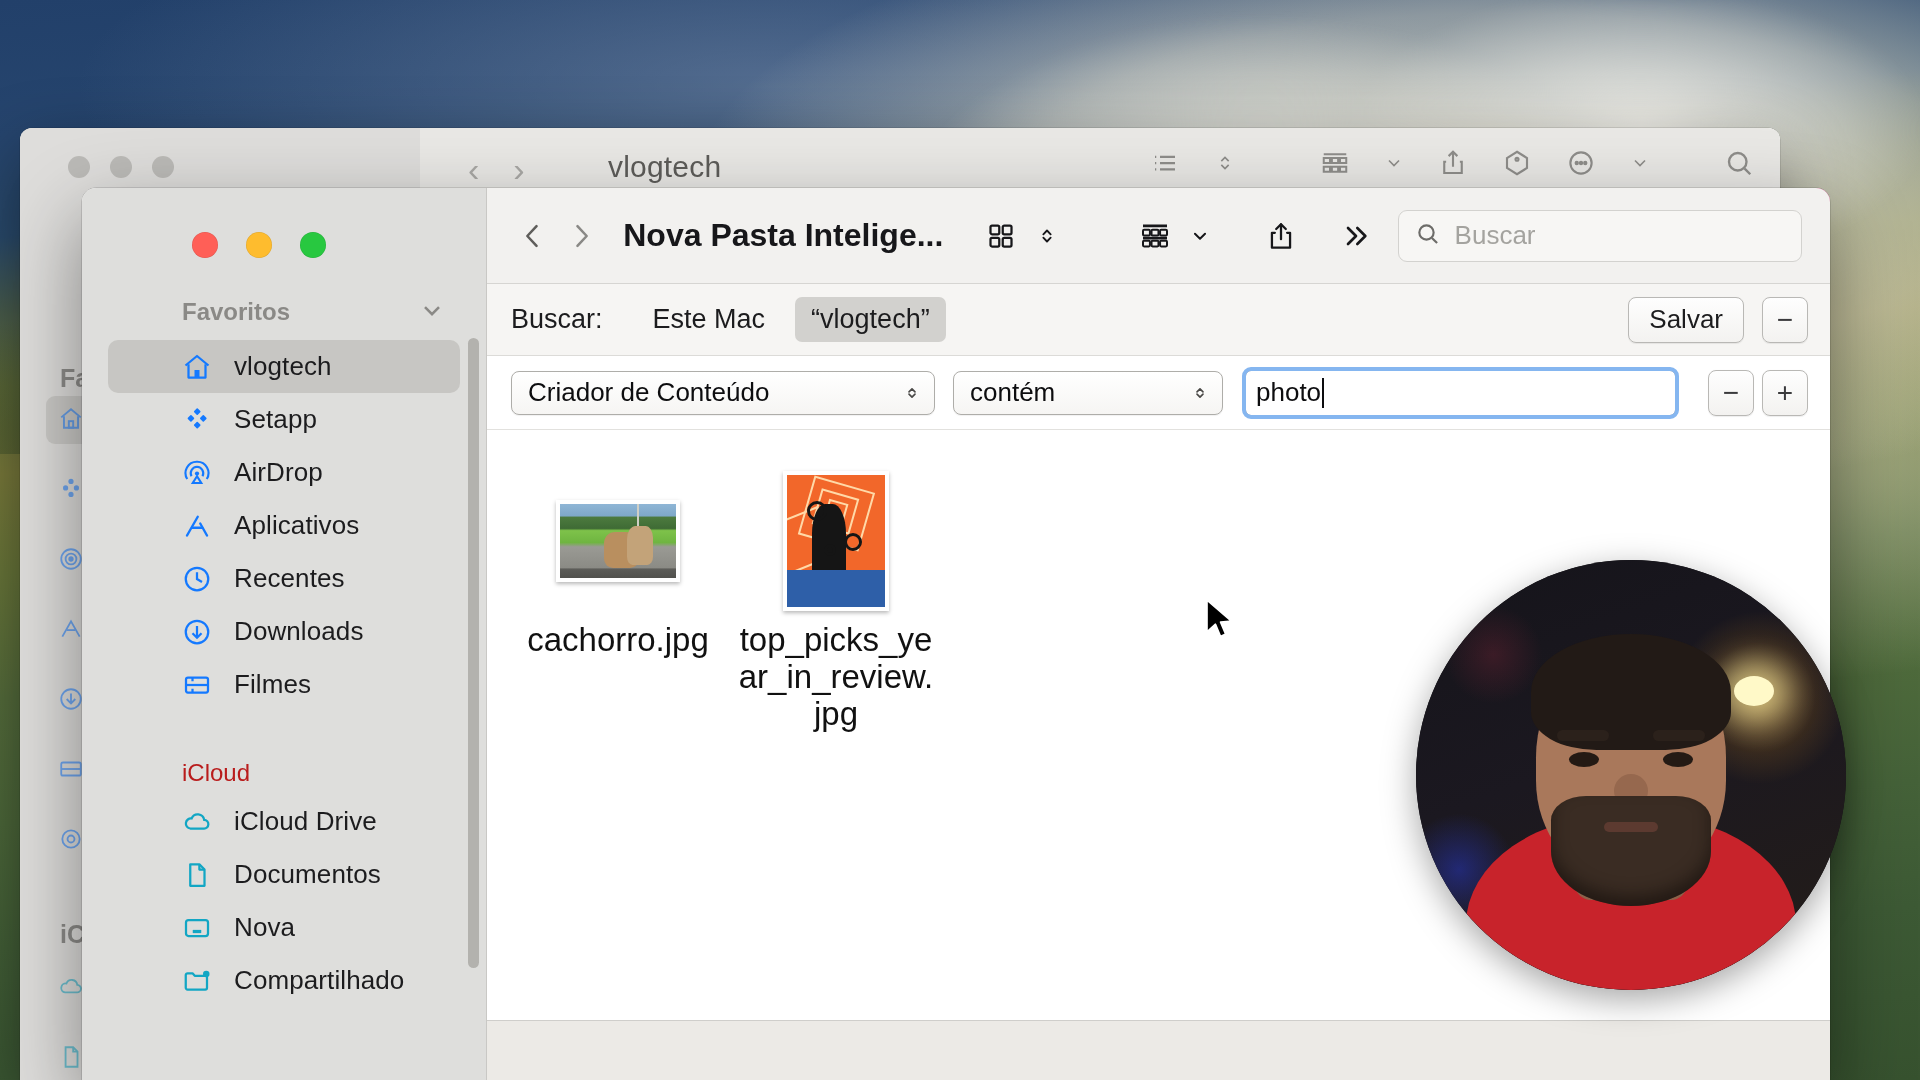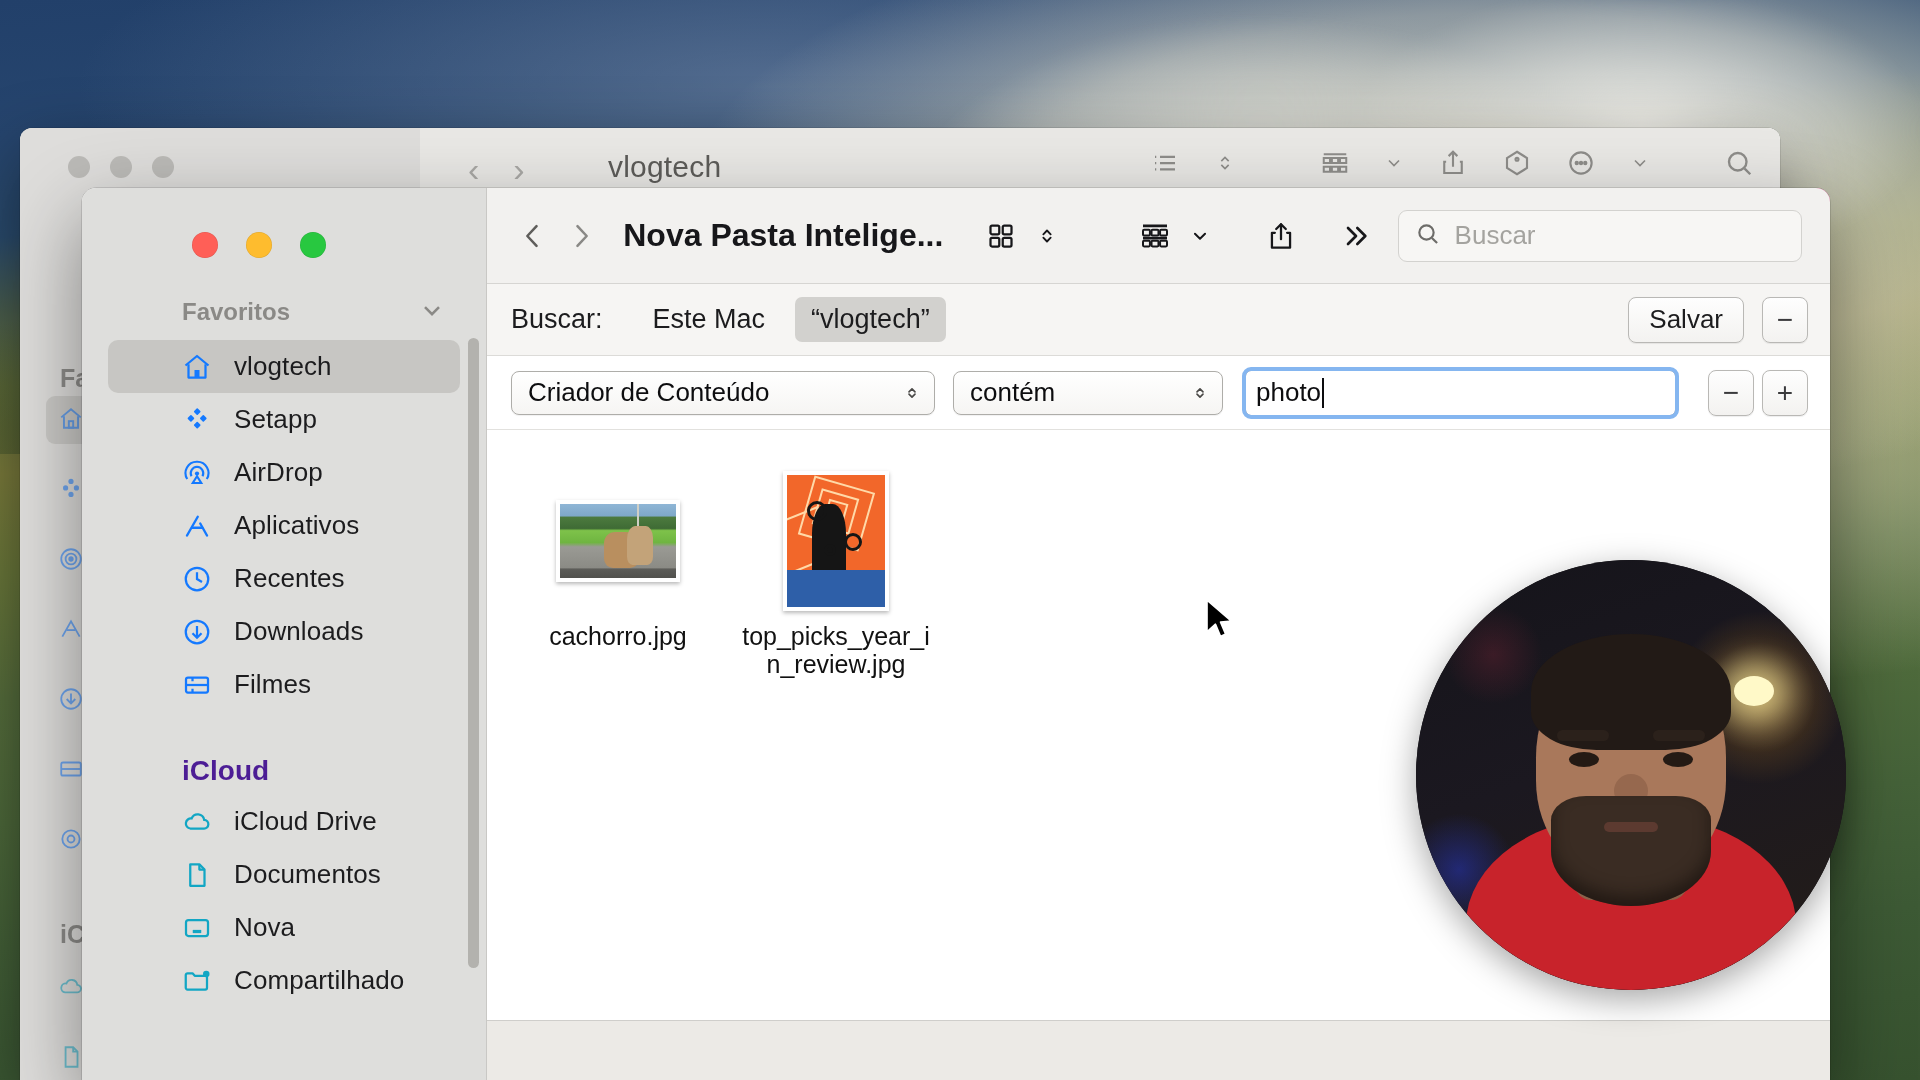--- a/index.html
+++ b/index.html
@@ -119,21 +119,21 @@
   .sb-scroll { position:absolute; left:0; right:0; top:96px; bottom:0; padding-bottom:10px; }
 
   .sb-header {
     display:flex; align-items:center; justify-content:space-between;
     padding:0 40px 0 100px; height:56px;
   }
   .sb-header .t { font-size:24px; font-weight:700; color:#86858260; color:#8a8986; }
   .sb-chevron { color:#8a8986; }
 
   .sb-group-title {
-    font-size:28px; font-weight:700; color:#4c1d95;
+    font-size:24px; font-weight:400; color:#b91c1c;
     padding:0 0 0 100px; height:54px; display:flex; align-items:flex-end; padding-bottom:8px;
   }
 
   .sb-item {
     display:flex; align-items:center; gap:22px;
     height:53px; margin:0 26px; padding-left:74px;
     border-radius:10px;
     cursor:default;
   }
   .sb-item.selected { background:#c7c6c3; }
@@ -234,21 +234,21 @@
 
   
   .file-area { flex:1; background:#fff; position:relative; padding:44px 0 0 22px; }
   .file-grid { display:flex; flex-wrap:wrap; gap:0; }
   .file-cell {
     width:218px; display:flex; flex-direction:column; align-items:center;
     padding-top:8px;
   }
   .thumb-wrap { height:118px; display:flex; align-items:center; justify-content:center; }
   .file-name {
-    margin-top:22px; font-size:25px; color:#111; text-align:center; line-height:1.12;
+    margin-top:22px; font-size:33px; color:#111; text-align:center; line-height:1.12;
     width:200px; word-break:break-word;
   }
 
   .thumb-photo {
     width:124px; height:82px; background:#fff; padding:4px;
     box-shadow:0 2px 4px rgba(0,0,0,.28);
     position:relative;
   }
   .thumb-photo .inner {
     width:100%; height:100%; position:relative; overflow:hidden;

